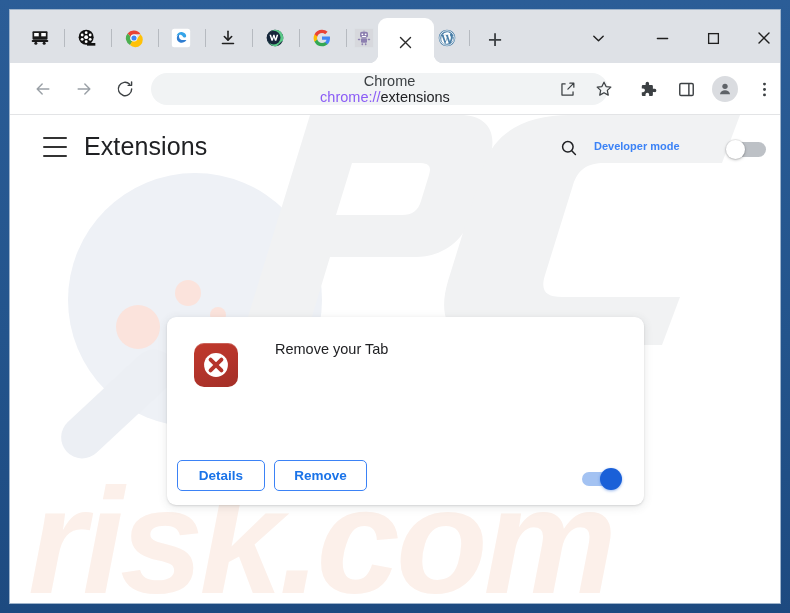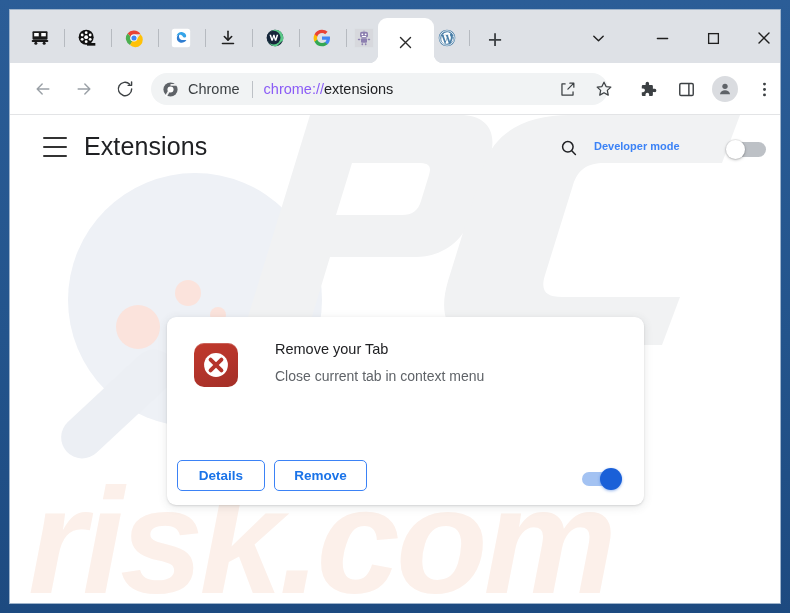--- a/index.html
+++ b/index.html
@@ -126,20 +126,21 @@
 
   #omnibox {
     position: absolute;
     left: 141px; top: 10px;
     width: 457px; height: 32px;
     background: #f1f3f4;
     border-radius: 16px;
     display: flex; align-items: center;
     padding-left: 11px;
     box-sizing: border-box;
+    flex-direction: column;
   }
   #omni-chrome-label {
     font-size: 14.5px; color: #3c4043;
     margin-left: 9px;
     white-space: nowrap;
   }
   #omni-divider {
     width:1px; height:17px; background:#bdc1c6;
     margin: 0 11px 0 12px;
   }
@@ -527,21 +528,20 @@
       </div>
 
       <div id="ext-card">
         <div id="ext-icon">
           <svg width="34" height="34" viewBox="0 0 40 40">
             <circle cx="20" cy="20" r="14" fill="#ffffff"></circle>
             <path stroke="#b5342b" stroke-width="4.6" stroke-linecap="round" d="M13.6 13.6l12.8 12.8M26.4 13.6L13.6 26.4"></path>
           </svg>
         </div>
         <div id="ext-name">Remove your Tab</div>
-        <div id="ext-desc">Close current tab in context menu</div>
         <div class="card-btn" id="btn-details">Details</div>
         <div class="card-btn" id="btn-remove">Remove</div>
         <div id="ext-toggle">
           <div class="track"></div>
           <div class="knob"></div>
         </div>
       </div>
 
     </div>
   </div>

